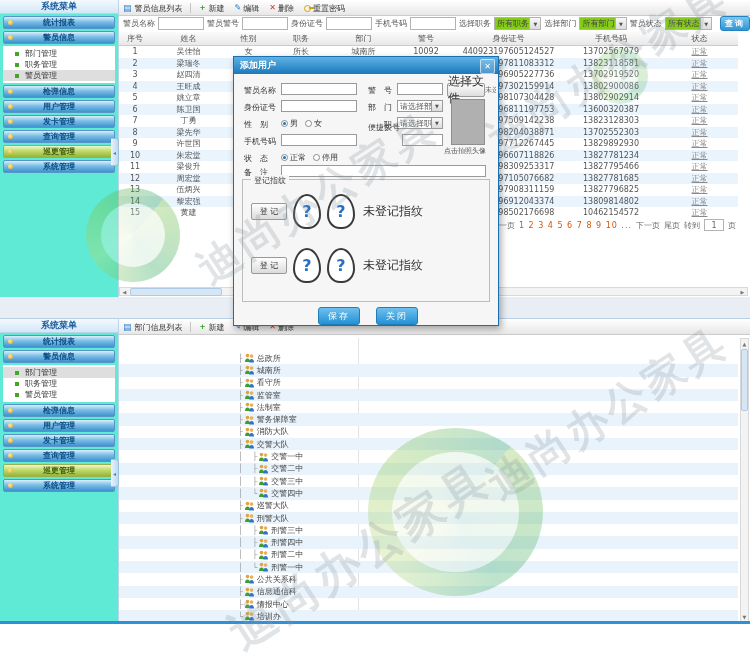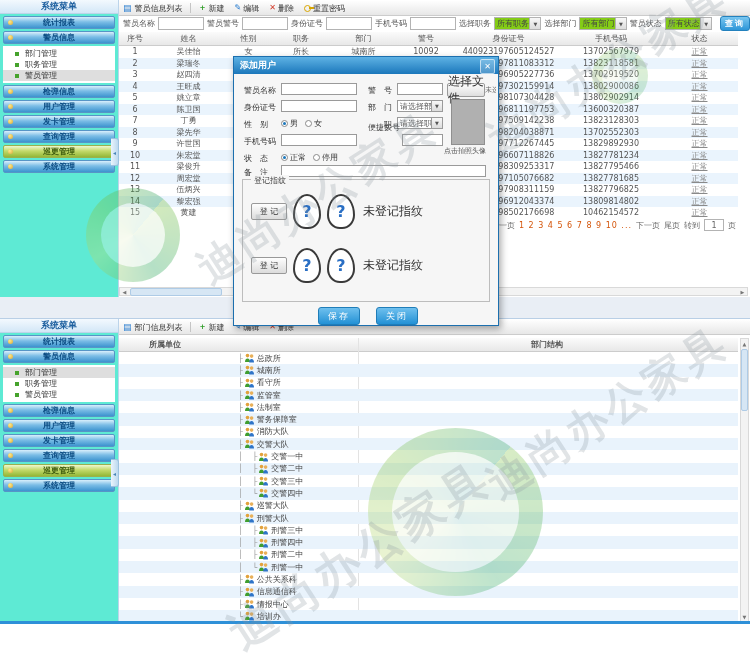--- a/index.html
+++ b/index.html
@@ -527,24 +527,20 @@
               <span class="ic ic-edit">✎</span>
               <span>编辑</span>
             </span>
             <span class="tbtn">
               <span class="ic ic-del">✕</span>
               <span>删除</span>
             </span>
           </span>
       </div>
 
-      <div class="bth">
-        <span class="h1">所属单位</span>
-        <span class="h2">部门结构</span>
-      </div>
       <div class="vdiv"></div>
       <div id="tree">
           <div class="trow">
             <span class="tprefix">├</span>
             <span class="usr">
               <svg width="11" height="10" viewBox="0 0 11 10">
                 <circle cx="3.5" cy="2.6" r="1.8" fill="#e2a23c"></circle>
                 <path d="M1 9 Q1 5.4 3.5 5.4 Q6 5.4 6 9 Z" fill="#3f9e2f"></path>
                 <circle cx="7.6" cy="3.1" r="1.8" fill="#e8b05a"></circle>
                 <path d="M5.2 9.6 Q5.2 6 7.6 6 Q10 6 10 9.6 Z" fill="#2e74c8"></path>

